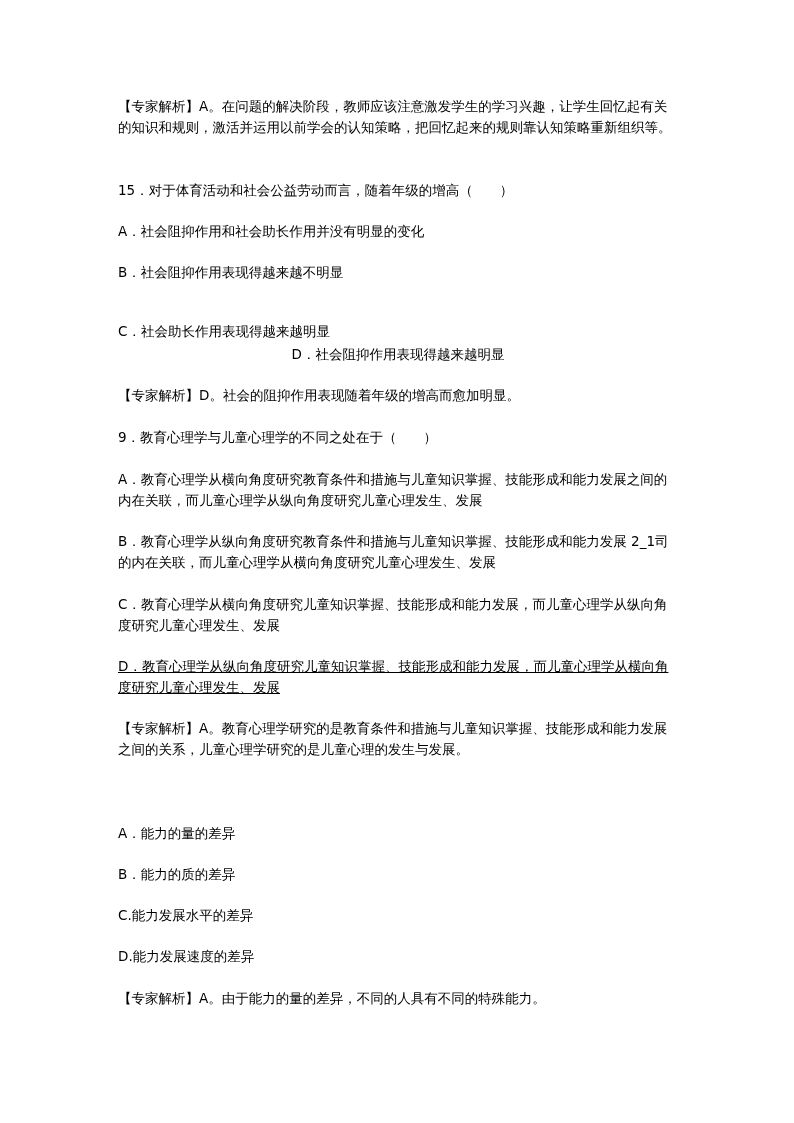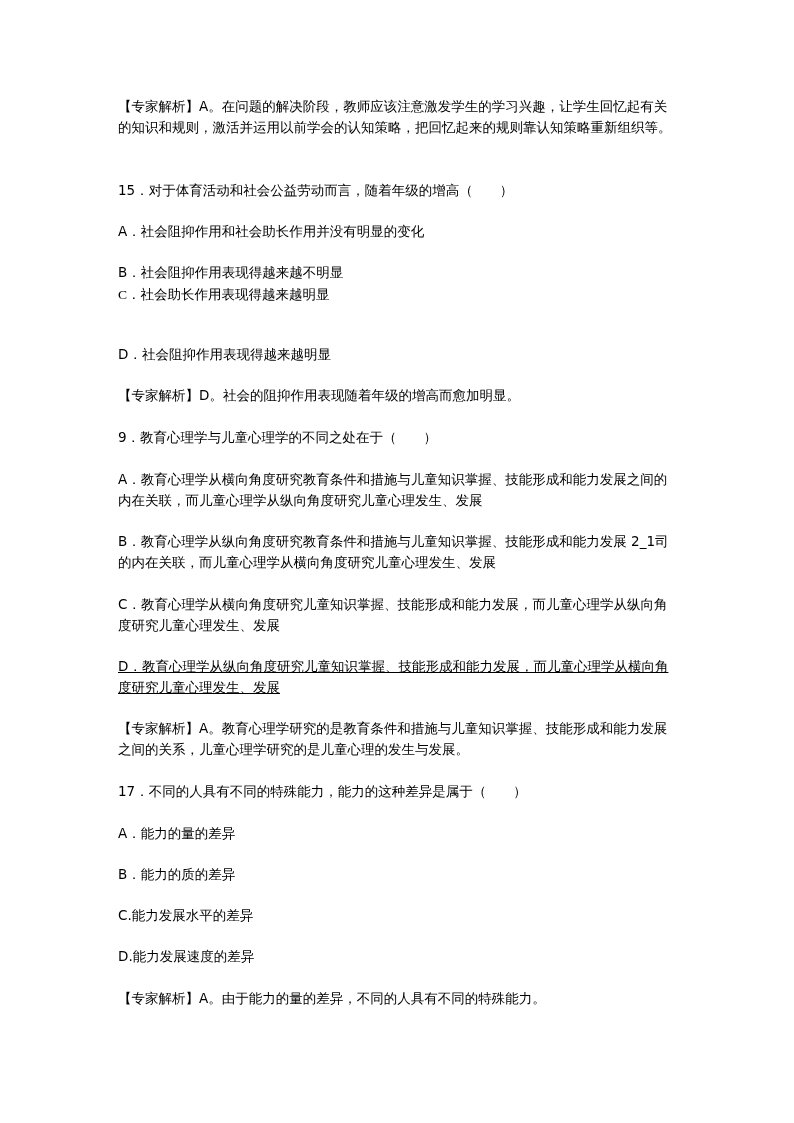--- a/index.html
+++ b/index.html
@@ -34,28 +34,27 @@
     }
   </style>
 </head>
 <body>
 
 <div class="page">
   <div class="para" style="top:96px;">【专家解析】A。在问题的解决阶段，教师应该注意激发学生的学习兴趣，让学生回忆起有关的知识和规则，激活并运用以前学会的认知策略，把回忆起来的规则靠认知策略重新组织等。</div>
   <div class="para" style="top:180px;">15．对于体育活动和社会公益劳动而言，随着年级的增高（　　）</div>
   <div class="para" style="top:262px;">B．社会阻抑作用表现得越来越不明显</div>
   <div class="para" style="top:221px;">A．社会阻抑作用和社会助长作用并没有明显的变化</div>
-  <div class="para" style="top:285px;font-family:Liberation Serif, serif;">C．社会助长作用表现得越来越明显</div>
-  <div class="para" style="top:344px;">D．社会阻抑作用表现得越来越明显</div>
+  <div class="para" style="top:321px;">C．社会助长作用表现得越来越明显</div>
+  <div class="para" style="top:344px;text-align:center;">D．社会阻抑作用表现得越来越明显</div>
   <div class="para" style="top:385px;">【专家解析】D。社会的阻抑作用表现随着年级的增高而愈加明显。</div>
   <div class="para" style="top:427px;">9．教育心理学与儿童心理学的不同之处在于（　　）</div>
   <div class="para" style="top:469px;">A．教育心理学从横向角度研究教育条件和措施与儿童知识掌握、技能形成和能力发展之间的内在关联，而儿童心理学从纵向角度研究儿童心理发生、发展</div>
   <div class="para" style="top:531px;">B．教育心理学从纵向角度研究教育条件和措施与儿童知识掌握、技能形成和能力发展 2_1司的内在关联，而儿童心理学从横向角度研究儿童心理发生、发展</div>
   <div class="para" style="top:594px;">C．教育心理学从横向角度研究儿童知识掌握、技能形成和能力发展，而儿童心理学从纵向角度研究儿童心理发生、发展</div>
   <div class="para" style="top:656px;text-decoration:underline;">D．教育心理学从纵向角度研究儿童知识掌握、技能形成和能力发展，而儿童心理学从横向角度研究儿童心理发生、发展</div>
   <div class="para" style="top:718px;">【专家解析】A。教育心理学研究的是教育条件和措施与儿童知识掌握、技能形成和能力发展之间的关系，儿童心理学研究的是儿童心理的发生与发展。</div>
-  <div class="para" style="top:781px;">17．不同的人具有不同的特殊能力，能力的这种差异是属于（　　）</div>
   <div class="para" style="top:823px;">A．能力的量的差异</div>
   <div class="para" style="top:864px;">B．能力的质的差异</div>
   <div class="para" style="top:905px;">C.能力发展水平的差异</div>
   <div class="para" style="top:946px;">D.能力发展速度的差异</div>
   <div class="para" style="top:988px;">【专家解析】A。由于能力的量的差异，不同的人具有不同的特殊能力。</div>
 </div>
 
 </body></html>

